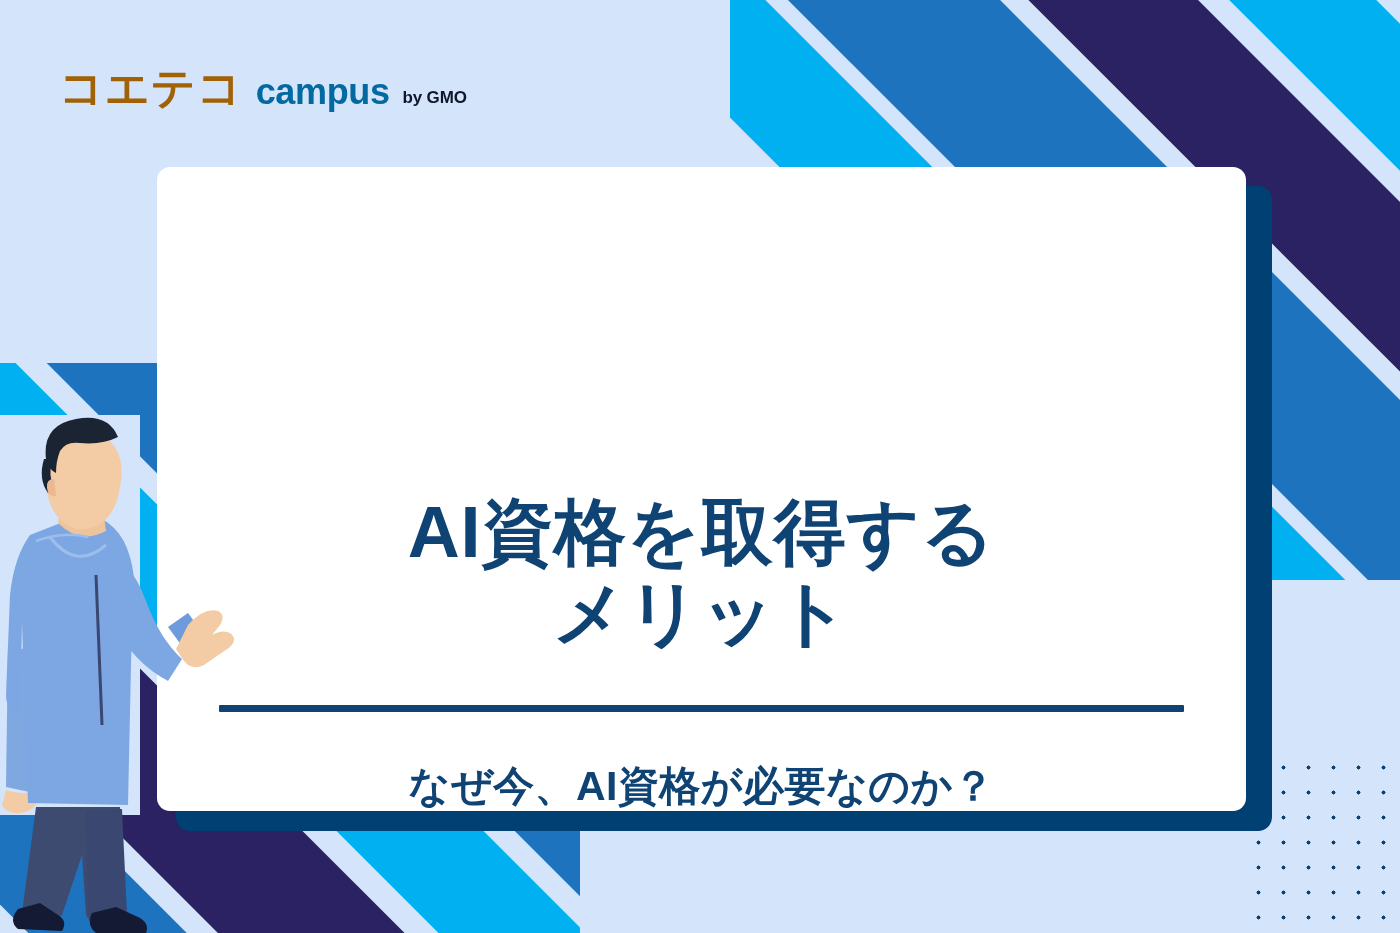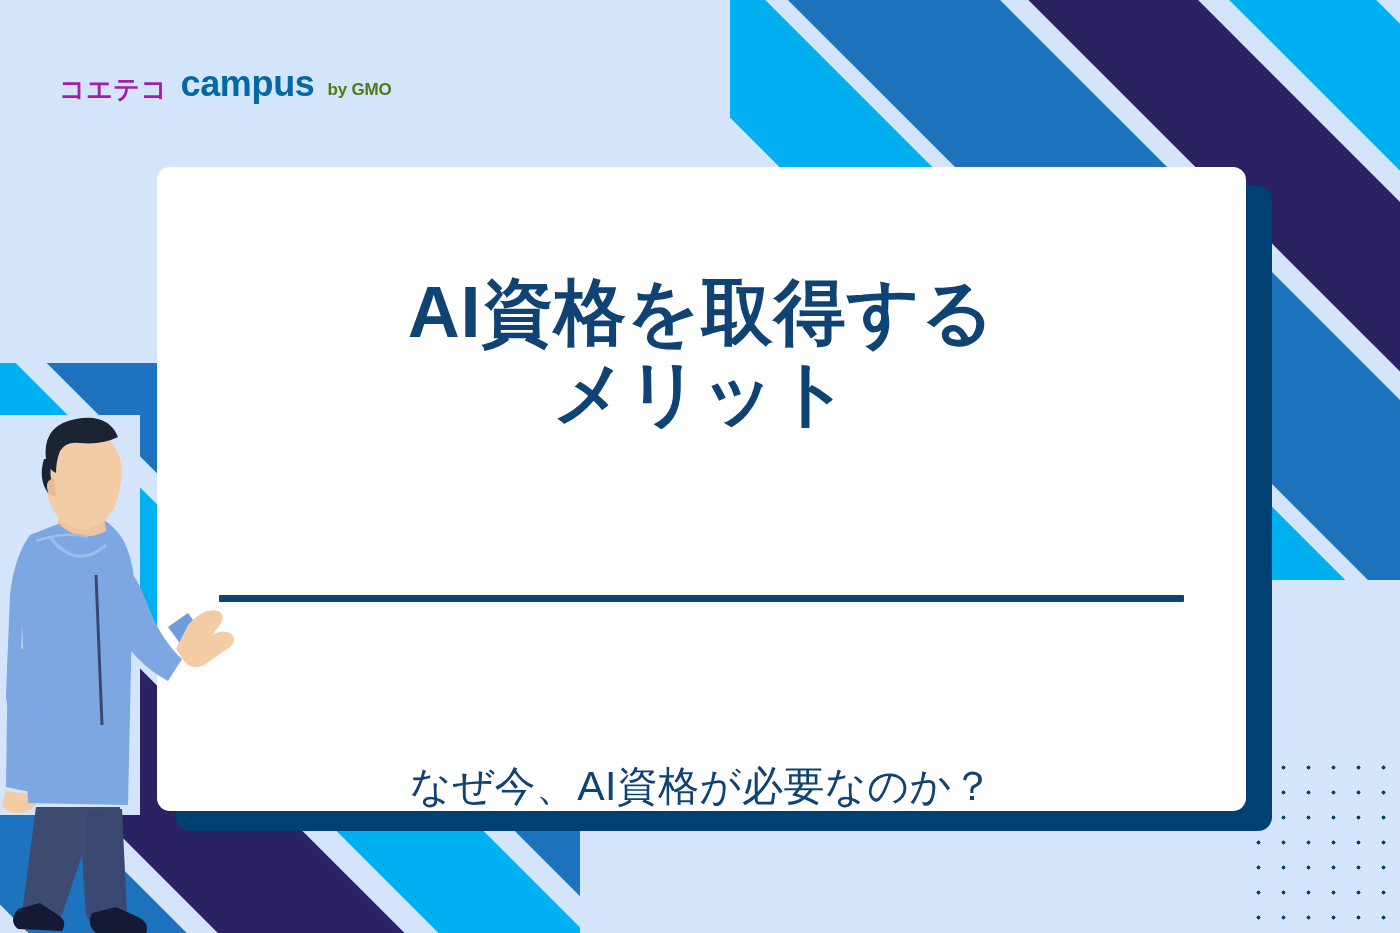--- a/index.html
+++ b/index.html
@@ -52,59 +52,59 @@
   }
 
   
   #logo{
     position:absolute;
     left:59px; top:66px;
     display:flex; align-items:flex-end; gap:13px;
     z-index:40;
   }
   #logo-koeteco{
-    font-size:26px; font-weight:700; letter-spacing:.02em;
-    color:#a21caf; line-height:1;
+    font-size:44px; font-weight:700; letter-spacing:.02em;
+    color:#a16207; line-height:1;
   }
   #logo-campus{
     font-size:36px; font-weight:700; letter-spacing:-.01em;
     color:#0369a1; line-height:1;
   }
   #logo-bygmo{
     font-size:17px; font-weight:700; letter-spacing:-.01em;
-    color:#4d7c0f; line-height:1; padding-bottom:4px;
+    color:#0f172a; line-height:1; padding-bottom:4px;
   }
 
   
   #card-body{
     position:absolute; left:157px; top:167px;
     width:1089px; height:644px;
     display:flex; flex-direction:column;
-    align-items:center; justify-content:space-between;
+    align-items:center; justify-content:flex-end;
     padding-top:105px;
     z-index:30;
   }
   #headline{
     color:#0f4374;
     font-weight:700;
     font-size:72px;
     line-height:1.13;
     text-align:center;
     letter-spacing:.01em;
     white-space:pre-line;
   }
   #divider{
     width:965px; height:7px;
     background:#0f4374;
     margin-top:50px;
     border-radius:1px;
   }
   #subheadline{
     color:#0f4374;
-    font-weight:400;
+    font-weight:700;
     font-size:41px;
     line-height:1.2;
     margin-top:50px;
     letter-spacing:.01em;
     text-align:center;
   }
 
   
   #person{
     position:absolute;

